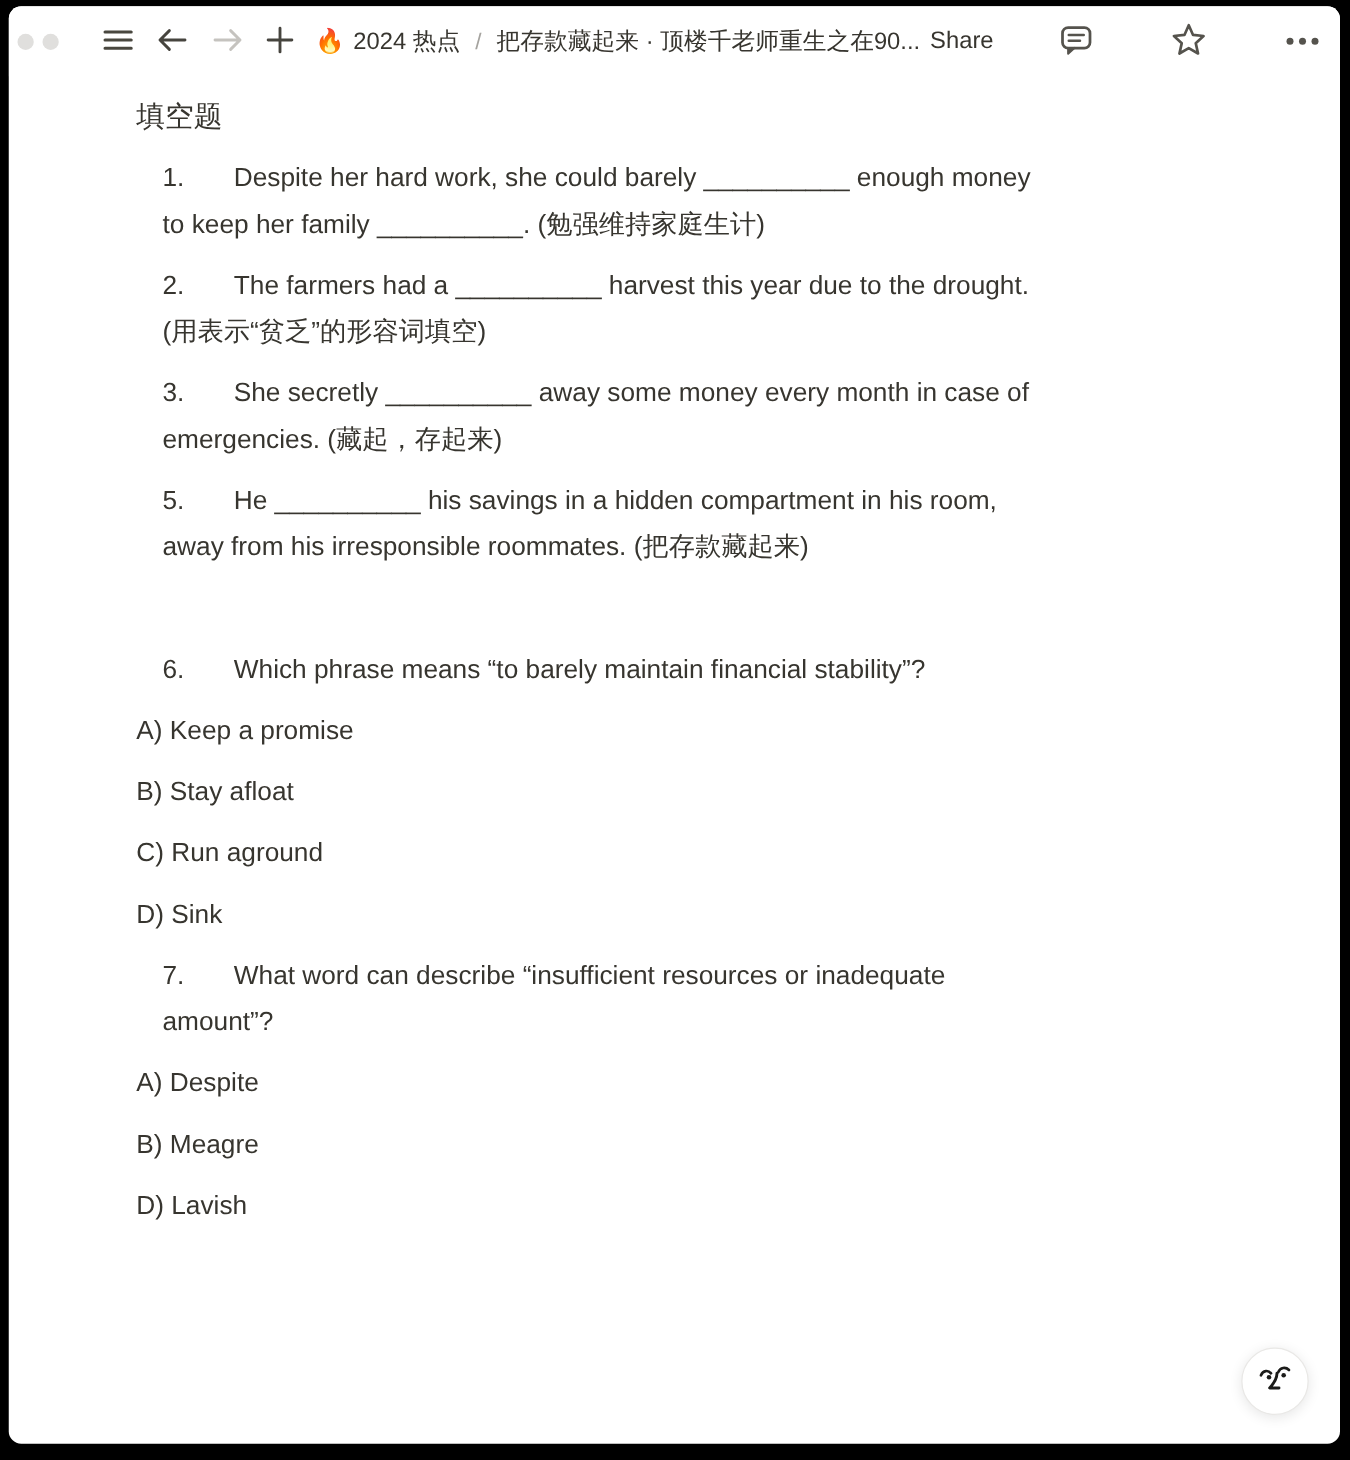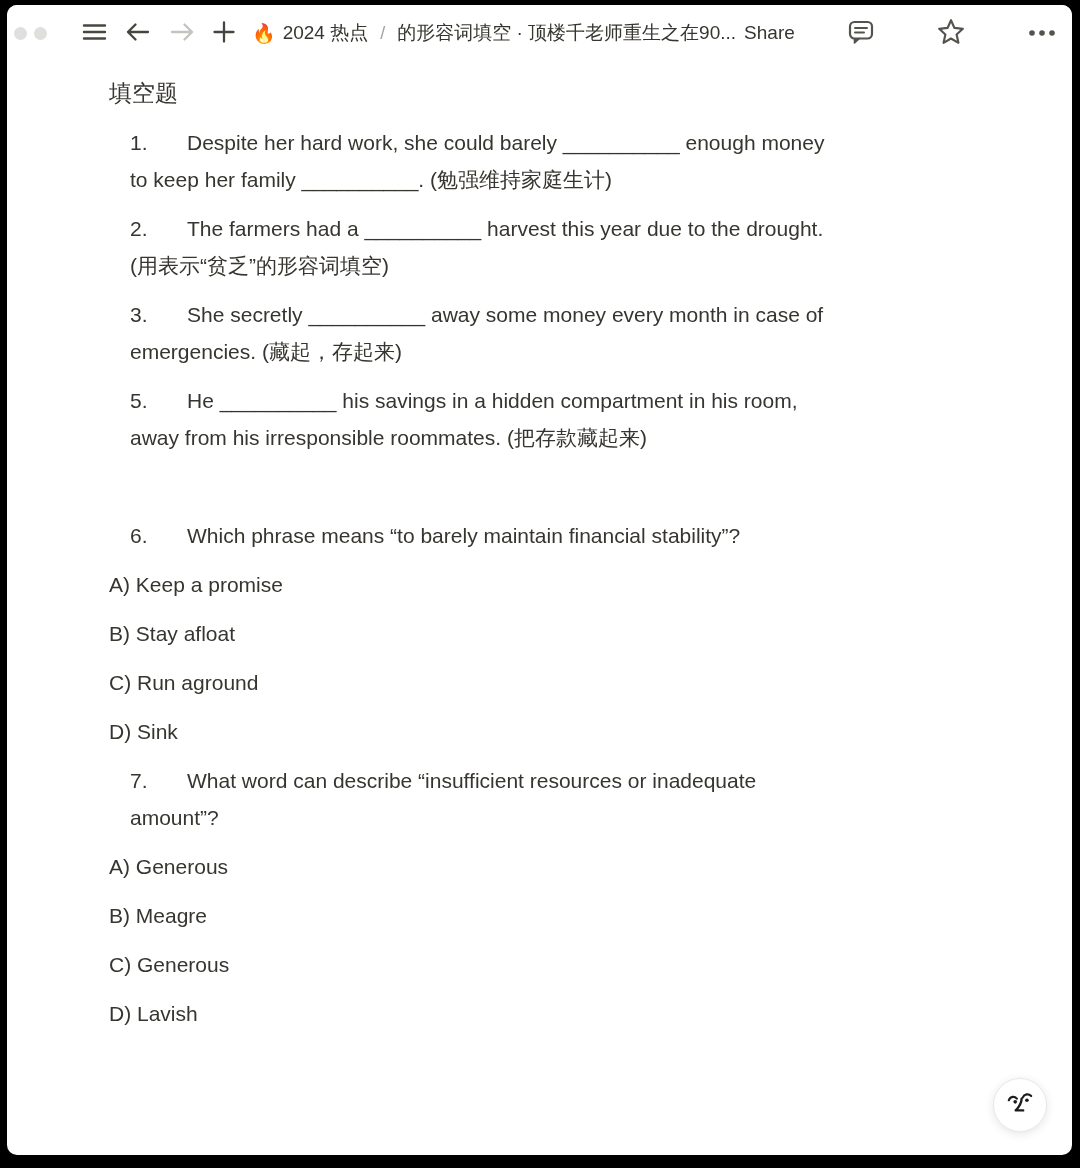--- a/index.html
+++ b/index.html
@@ -127,21 +127,21 @@
         </svg>
       </span>
     </button>
 
     <div class="breadcrumb">
       <span class="crumb">
         <span class="fire">🔥</span>
         <span>2024 热点</span>
       </span>
       <span class="crumb-sep">/</span>
-      <span class="crumb">的形容词填空 · 顶楼千老师重生之在90...</span>
+      <span class="crumb">把存款藏起来 · 顶楼千老师重生之在90...</span>
     </div>
 
     <div class="topbar-right">
       <button class="share-btn">Share</button>
 
       <button class="iconbtn">
         <span>
           <svg width="28" height="28" viewBox="0 0 28 28" fill="none">
             <rect x="3" y="4" width="22" height="16.5" rx="4.5" stroke="#55534d" stroke-width="2.2"></rect>
             <path d="M8 10 H20 M8 14.5 H17" stroke="#55534d" stroke-width="2" stroke-linecap="round"></path>
@@ -193,23 +193,22 @@
         <div class="line"><span class="qnum">6.</span><span>Which phrase means “to barely maintain financial stability”?</span></div>
       </div>
       <div class="block para">A) Keep a promise</div>
       <div class="block para">B) Stay afloat</div>
       <div class="block para">C) Run aground</div>
       <div class="block para">D) Sink</div>
       <div class="block numbered">
         <div class="line"><span class="qnum">7.</span><span>What word can describe “insufficient resources or inadequate</span></div>
         <div class="line">amount”?</div>
       </div>
-      <div class="block para">A) Generous</div>
+      <div class="block para">A) Despite</div>
       <div class="block para">B) Meagre</div>
-      <div class="block para">C) Generous</div>
       <div class="block para">D) Lavish</div>
     </div>
 
   <button class="ai-btn">
     <span>
       <svg width="32" height="32" viewBox="0 0 30 30" fill="none">
         <path d="M4.5 11.5 C6 7.5, 10 7.5, 12 10" stroke="#1c1c1a" stroke-width="2" stroke-linecap="round"></path>
         <path d="M17.5 9 C19 5.5, 23 5, 25.5 7.5" stroke="#1c1c1a" stroke-width="2" stroke-linecap="round"></path>
         <circle cx="10.5" cy="13" r="1.7" fill="#1c1c1a"></circle>
         <circle cx="21.5" cy="11.5" r="1.7" fill="#1c1c1a"></circle>

